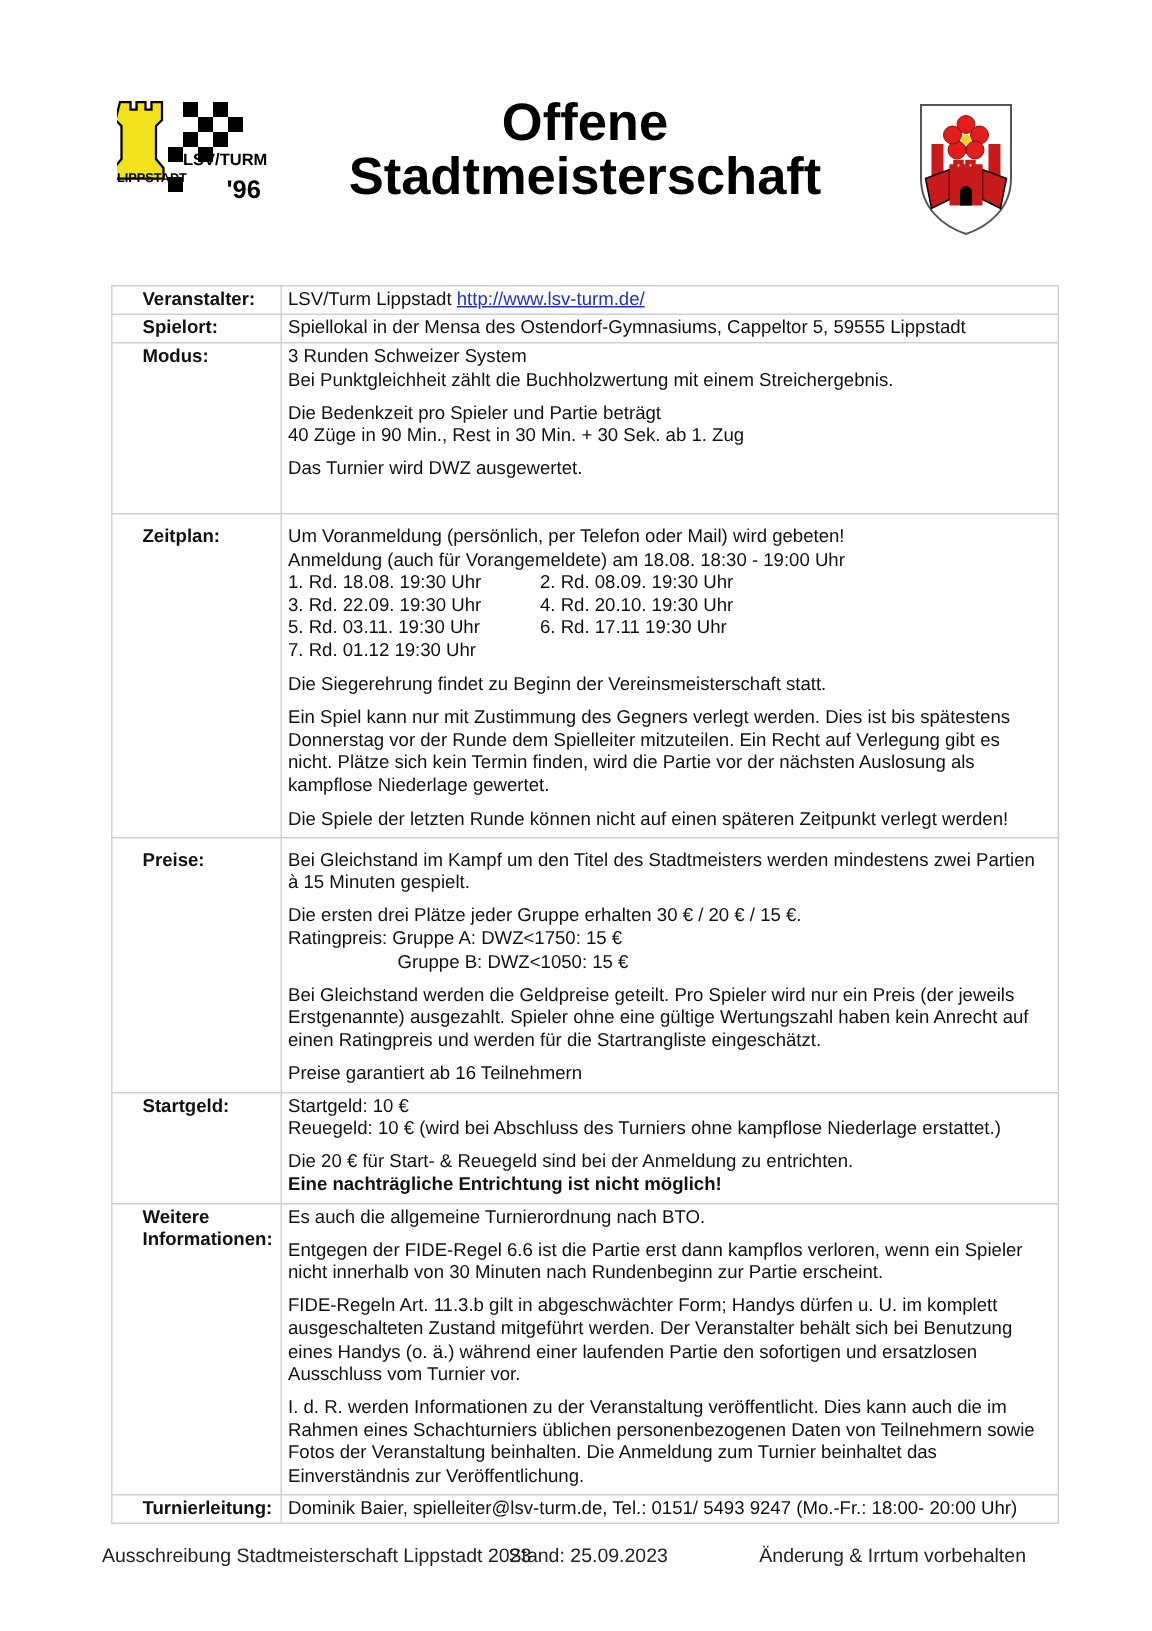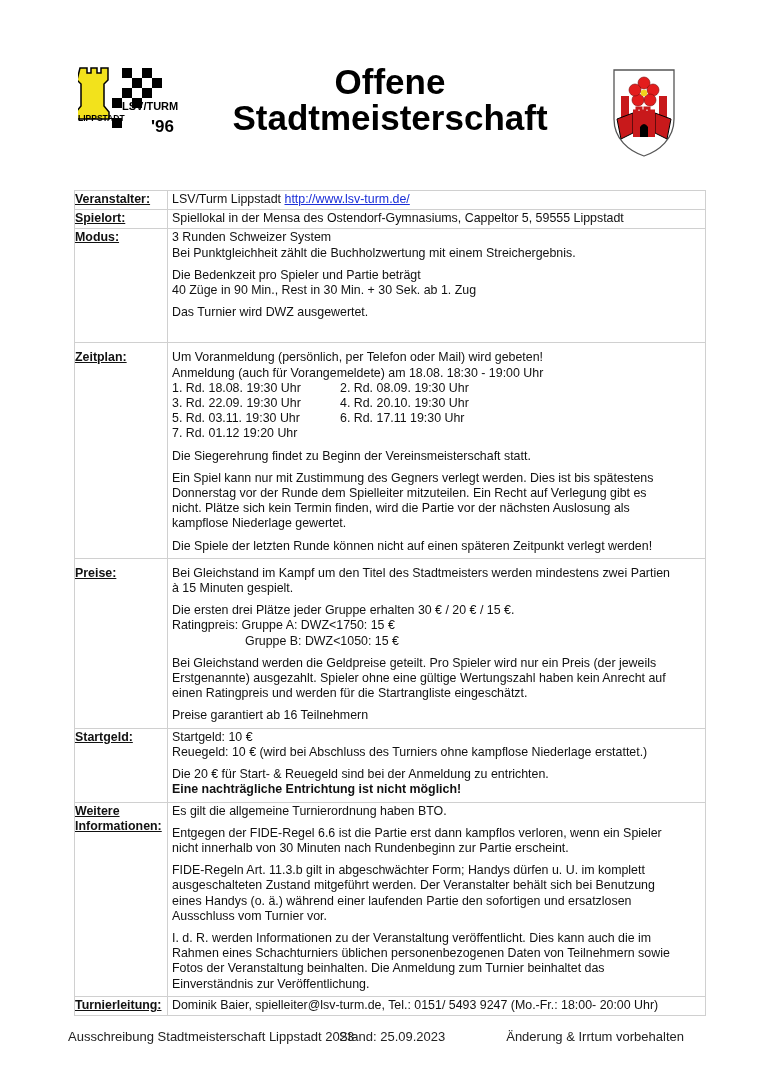--- a/index.html
+++ b/index.html
@@ -11,21 +11,21 @@
   .logo-left { position: absolute; left: 78px; top: 66px; width: 118px; height: 72px; }
   .crest { position: absolute; left: 611px; top: 67px; width: 66px; height: 91px; }
   .title { position: absolute; left: 200px; top: 64px; width: 380px; text-align: center;
            font-weight: bold; font-size: 35px; line-height: 36px; color: #000; }
   .title div { white-space: nowrap; }
 
   
   .info-table { position: absolute; left: 74px; top: 190px; width: 632px;
                 border-collapse: collapse; font-size: 12.4px; line-height: 15.2px; }
   .info-table td { border: 1px solid #d0d0d0; vertical-align: top; padding: 1px 4px 2px 4px; }
-  .info-table td.label { width: 88px; font-weight: bold; text-decoration: underline; padding-left: 0; white-space: nowrap; }
+  .info-table td.label { width: 88px; font-weight: bold; padding-left: 20px; white-space: nowrap; }
   .info-table td.content { padding-left: 4px; }
   .para { margin: 0 0 7px 0; }
   .para:last-child { margin-bottom: 2px; }
   .line { display: block; white-space: nowrap; }
   .link { color: #1a2ed8; text-decoration: underline; }
   .bold { font-weight: bold; }
   .rounds { display: grid; grid-template-columns: 168px auto; }
   .indent { padding-left: 73px; }
   .row-zeitplan td { padding-top: 7px; margin-left: 44px; }
   .row-preise td { padding-top: 7px; }
@@ -137,21 +137,21 @@
             <span class="line">Um Voranmeldung (persönlich, per Telefon oder Mail) wird gebeten!</span>
             <span class="line">Anmeldung (auch für Vorangemeldete) am 18.08. 18:30 - 19:00 Uhr</span>
           </div>
           <div class="para rounds">
             <span>1. Rd. 18.08. 19:30 Uhr</span>
             <span>2. Rd. 08.09. 19:30 Uhr</span>
             <span>3. Rd. 22.09. 19:30 Uhr</span>
             <span>4. Rd. 20.10. 19:30 Uhr</span>
             <span>5. Rd. 03.11. 19:30 Uhr</span>
             <span>6. Rd. 17.11 19:30 Uhr</span>
-            <span>7. Rd. 01.12 19:20 Uhr</span>
+            <span>7. Rd. 01.12 19:30 Uhr</span>
           </div>
           <div class="para">
             <span class="line">Die Siegerehrung findet zu Beginn der Vereinsmeisterschaft statt.</span>
           </div>
           <div class="para">
             <span class="line">Ein Spiel kann nur mit Zustimmung des Gegners verlegt werden. Dies ist bis spätestens</span>
             <span class="line">Donnerstag vor der Runde dem Spielleiter mitzuteilen. Ein Recht auf Verlegung gibt es</span>
             <span class="line">nicht. Plätze sich kein Termin finden, wird die Partie vor der nächsten Auslosung als</span>
             <span class="line">kampflose Niederlage gewertet.</span>
           </div>
@@ -198,21 +198,21 @@
         </td>
       </tr>
 
       <tr>
         <td class="label">
           <span class="line">Weitere </span>
           <span class="line">Informationen:</span>
         </td>
         <td class="content">
           <div class="para">
-            <span class="line">Es gilt die allgemeine Turnierordnung haben BTO.</span>
+            <span class="line">Es auch die allgemeine Turnierordnung nach BTO.</span>
           </div>
           <div class="para">
             <span class="line">Entgegen der FIDE-Regel 6.6 ist die Partie erst dann kampflos verloren, wenn ein Spieler</span>
             <span class="line">nicht innerhalb von 30 Minuten nach Rundenbeginn zur Partie erscheint.</span>
           </div>
           <div class="para">
             <span class="line">FIDE-Regeln Art. 11.3.b gilt in abgeschwächter Form; Handys dürfen u. U. im komplett</span>
             <span class="line">ausgeschalteten Zustand mitgeführt werden. Der Veranstalter behält sich bei Benutzung</span>
             <span class="line">eines Handys (o. ä.) während einer laufenden Partie den sofortigen und ersatzlosen</span>
             <span class="line">Ausschluss vom Turnier vor.</span>

